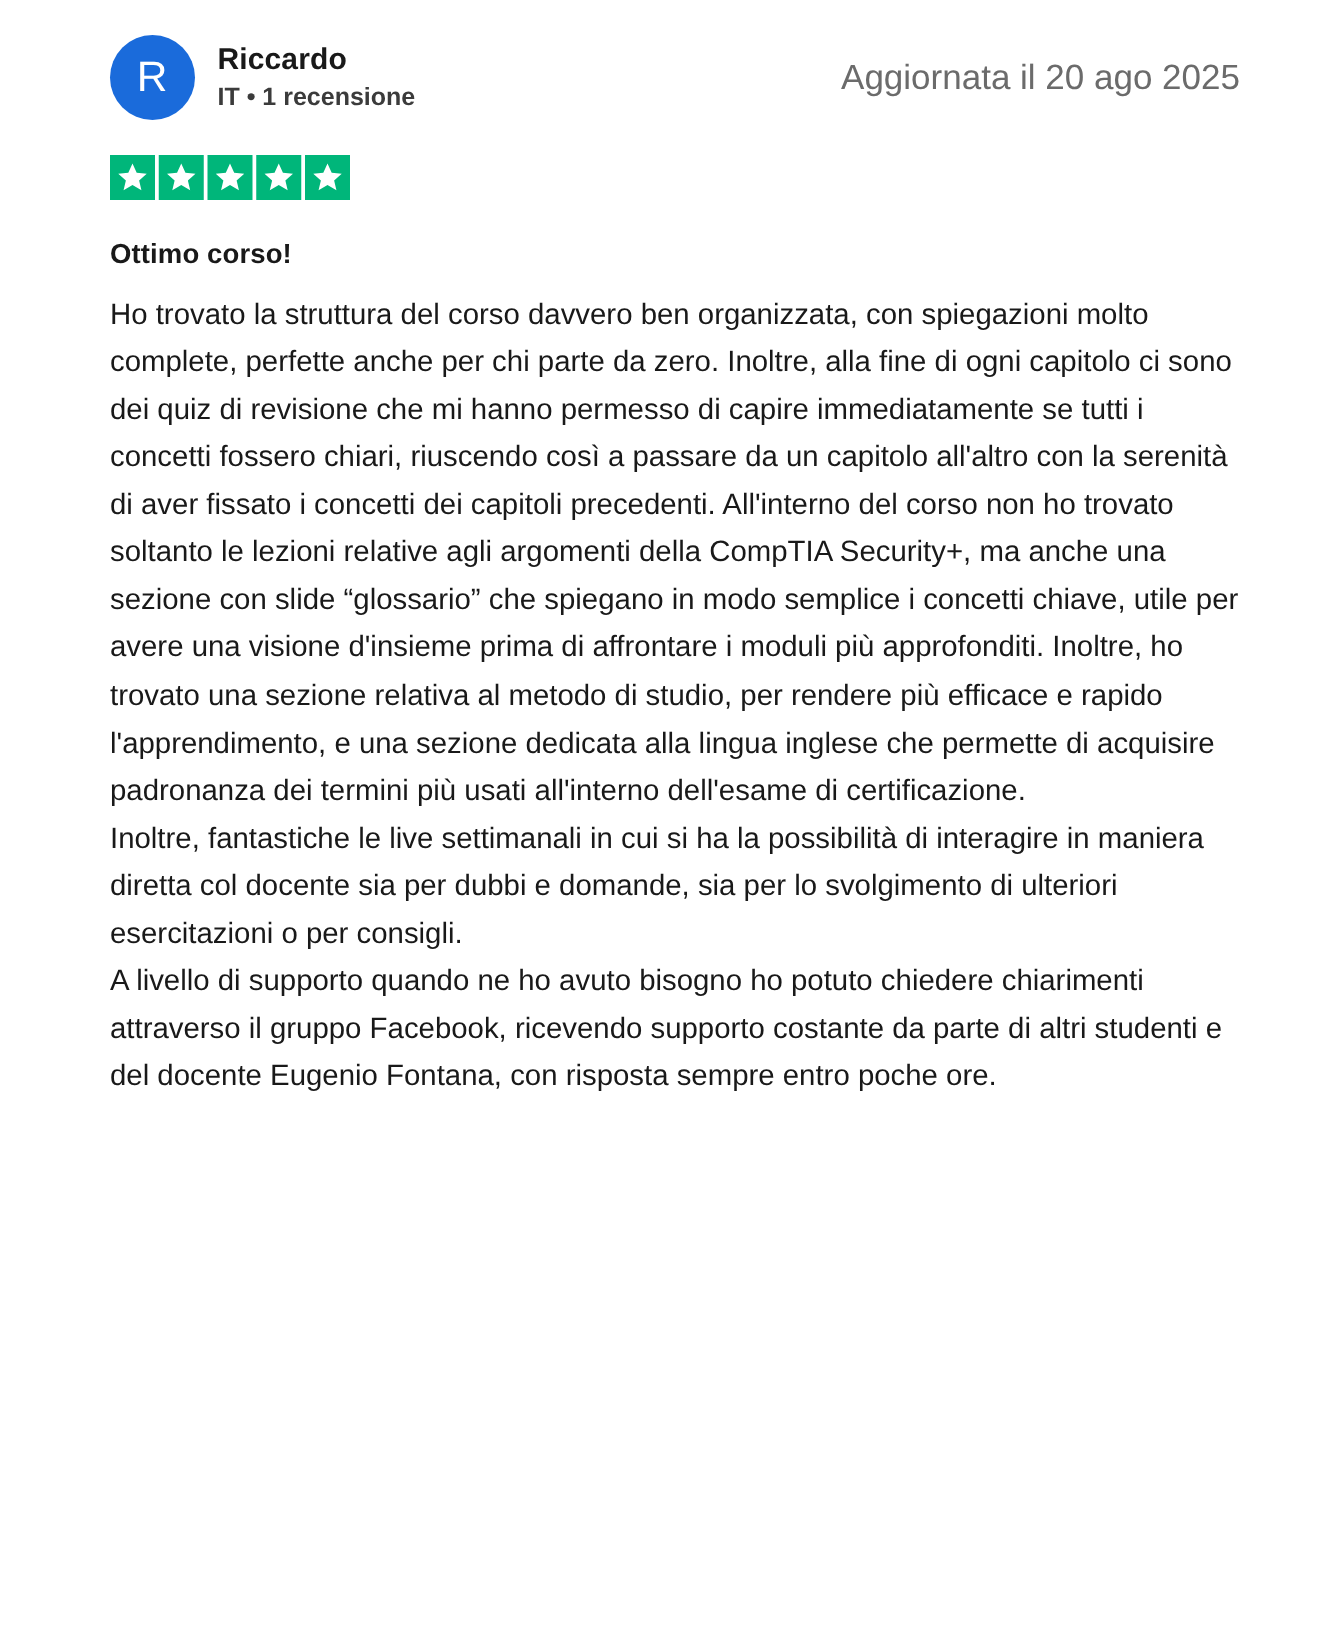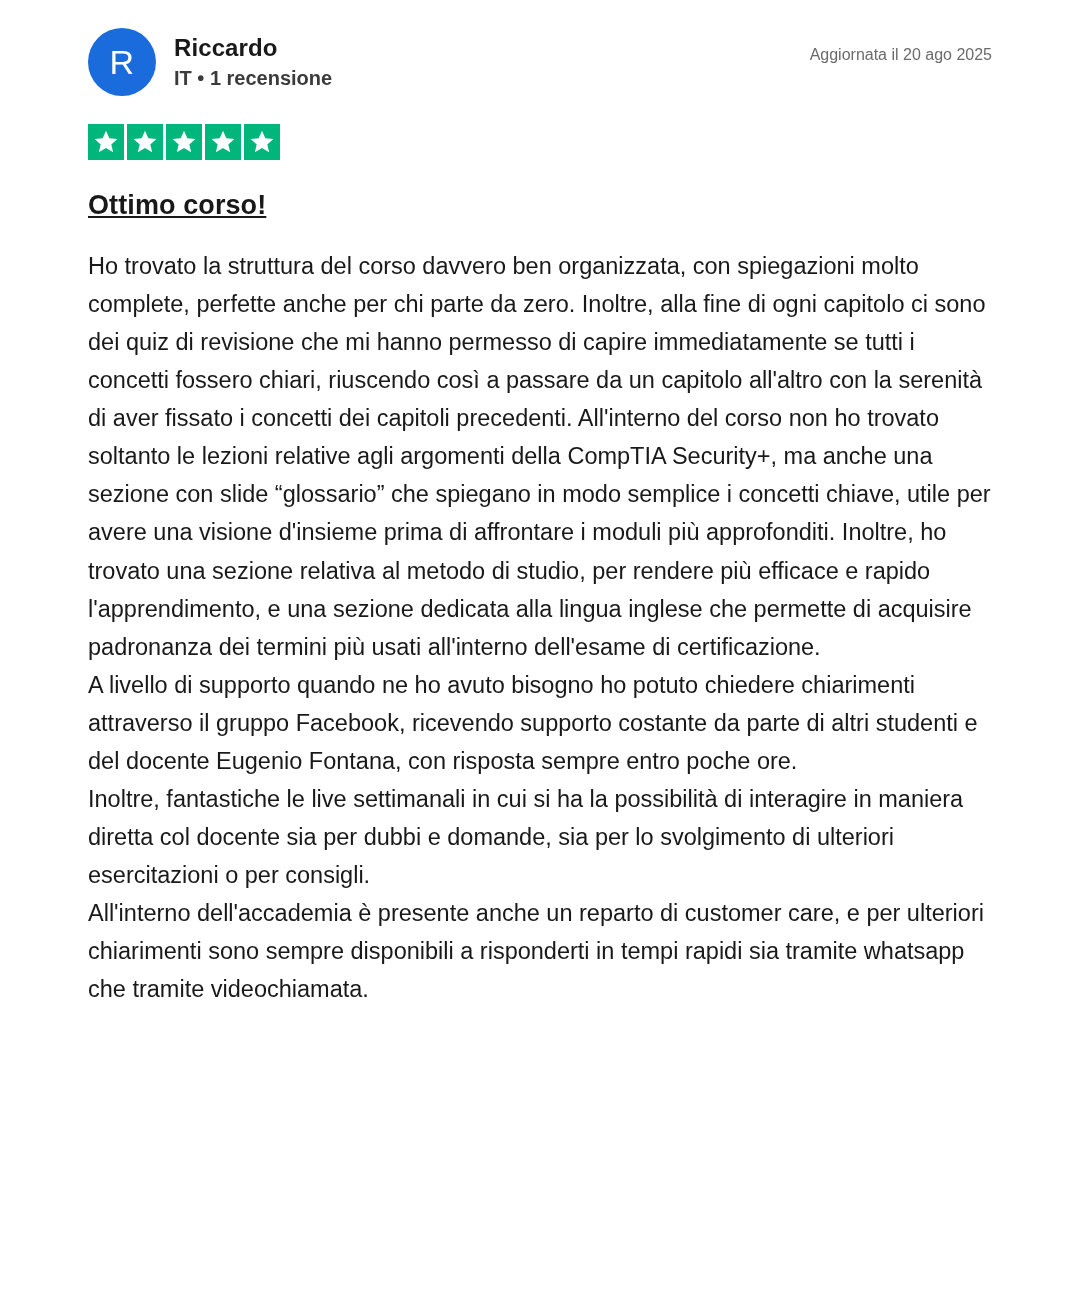--- a/index.html
+++ b/index.html
@@ -55,21 +55,21 @@
     letter-spacing: 0.1px;
   }
   .reviewer-meta {
     font-size: 20px;
     font-weight: 700;
     color: #3b3b3b;
     line-height: 1.35;
     margin-top: 2px;
   }
   .review-date {
-    font-size: 16px;
+    font-size: 28px;
     color: #6b6b6b;
     padding-top: 18px;
     white-space: nowrap;
   }
   .rating {
     display: flex;
     gap: 3px;
     margin: 28px 0 0 0;
   }
   .star {
@@ -79,29 +79,28 @@
     display: flex;
     align-items: center;
     justify-content: center;
   }
   .star svg {
     width: 26px;
     height: 26px;
     display: block;
   }
   .review-title {
-    font-size: 27px;
+    font-size: 22px;
     font-weight: 700;
     color: #191919;
     margin: 30px 0 0 0;
     letter-spacing: 0.1px;
-    text-decoration: underline;
   }
   .review-body {
-    margin-top: 26px;
+    margin-top: 16px;
     font-size: 23.5px;
     line-height: 1.62;
     color: #191919;
     font-weight: 400;
   }
   .review-body p {
     margin: 0;
   }
 </style>
 </head>
@@ -147,18 +146,17 @@
         <svg viewBox="0 0 24 24" aria-hidden="true">
           <path d="M12 1.6l3.1 6.9 7.4.7-5.6 5 1.7 7.3L12 17.6 5.4 21.5 7.1 14.2 1.5 9.2l7.4-.7z" fill="#ffffff"></path>
         </svg>
       </div>
     </div>
 
   <div class="review-title">Ottimo corso!</div>
 
   <div class="review-body">
       <p>Ho trovato la struttura del corso davvero ben organizzata, con spiegazioni molto complete, perfette anche per chi parte da zero. Inoltre, alla fine di ogni capitolo ci sono dei quiz di revisione che mi hanno permesso di capire immediatamente se tutti i concetti fossero chiari, riuscendo così a passare da un capitolo all'altro con la serenità di aver fissato i concetti dei capitoli precedenti. All'interno del corso non ho trovato soltanto le lezioni relative agli argomenti della CompTIA Security+, ma anche una sezione con slide “glossario” che spiegano in modo semplice i concetti chiave, utile per avere una visione d'insieme prima di affrontare i moduli più approfonditi. Inoltre, ho trovato una sezione relativa al metodo di studio, per rendere più efficace e rapido l'apprendimento, e una sezione dedicata alla lingua inglese che permette di acquisire padronanza dei termini più usati all'interno dell'esame di certificazione.</p>
+      <p>Inoltre, fantastiche le live settimanali in cui si ha la possibilità di interagire in maniera diretta col docente sia per dubbi e domande, sia per lo svolgimento di ulteriori esercitazioni o per consigli.</p>
       <p>A livello di supporto quando ne ho avuto bisogno ho potuto chiedere chiarimenti attraverso il gruppo Facebook, ricevendo supporto costante da parte di altri studenti e del docente Eugenio Fontana, con risposta sempre entro poche ore.</p>
-      <p>Inoltre, fantastiche le live settimanali in cui si ha la possibilità di interagire in maniera diretta col docente sia per dubbi e domande, sia per lo svolgimento di ulteriori esercitazioni o per consigli.</p>
-      <p>All'interno dell'accademia è presente anche un reparto di customer care, e per ulteriori chiarimenti sono sempre disponibili a risponderti in tempi rapidi sia tramite whatsapp che tramite videochiamata.</p>
     </div>
 
 </div>
 
 </body></html>

